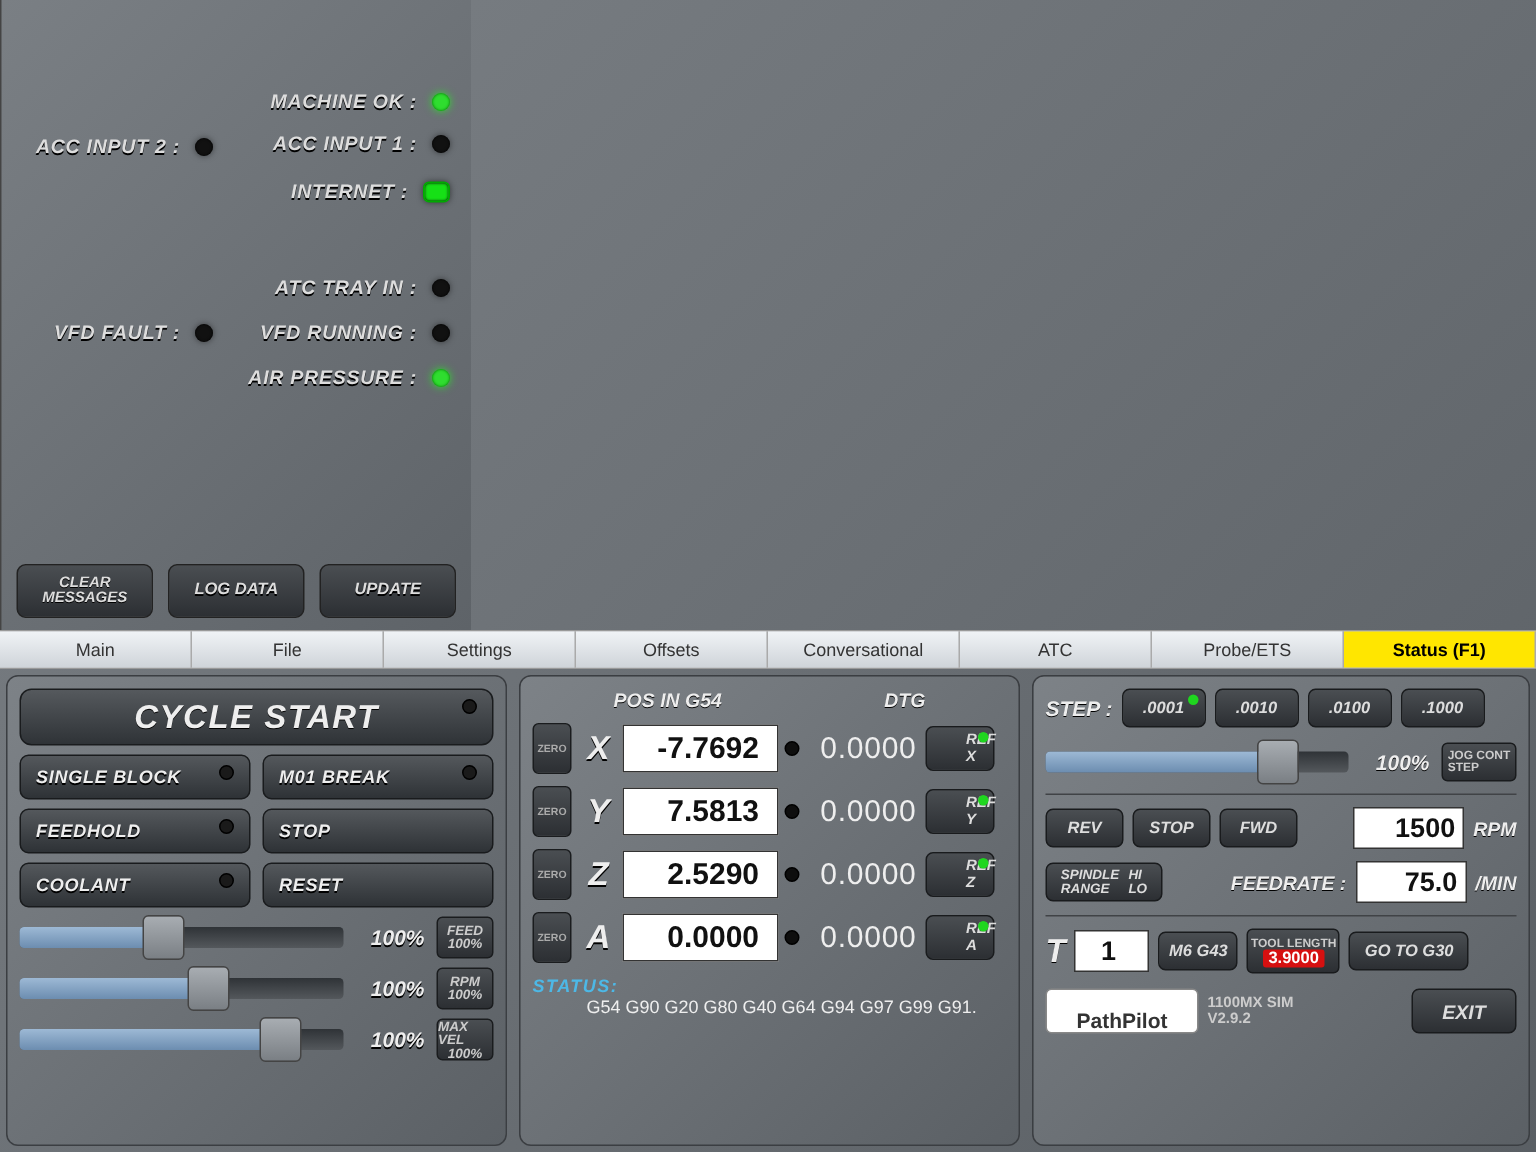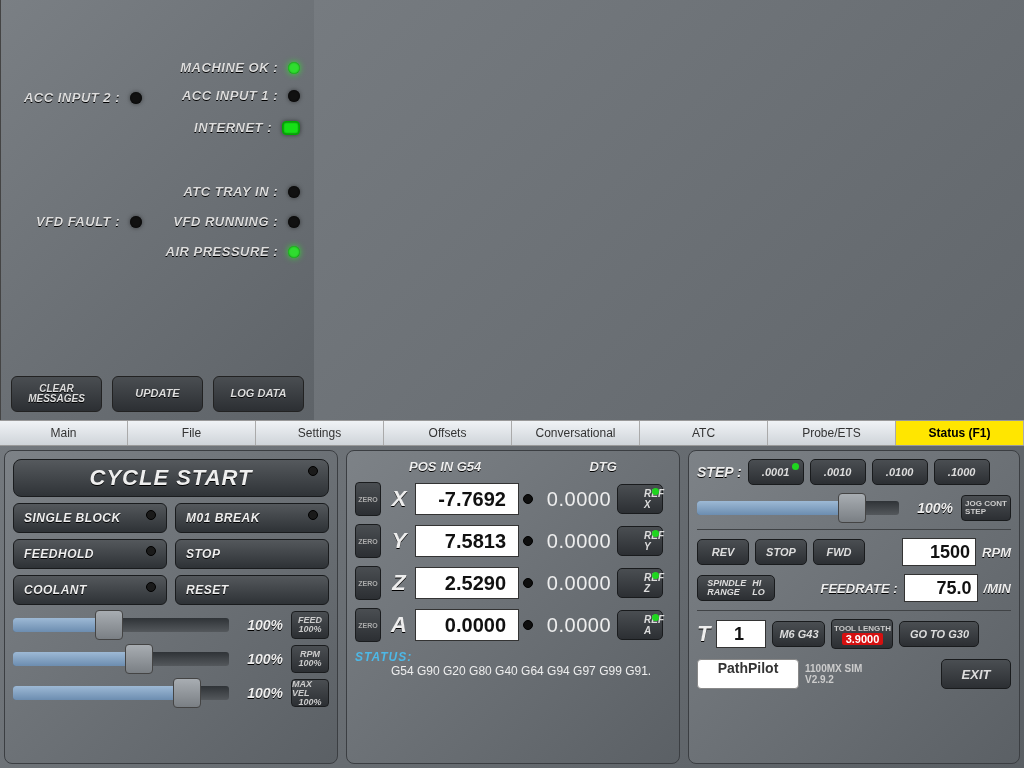--- a/index.html
+++ b/index.html
@@ -50,21 +50,21 @@
   .stepRow{display:flex;align-items:center;gap:6px;}
   .stepLbl{color:#eee;font-family:'Arial Black',Arial;font-weight:900;font-style:italic;font-size:14px;text-shadow:0 1px 0 #000;}
   .stepbtn{width:56px;height:26px;background:linear-gradient(#4a4e52,#2c2f33);border:1px solid #191b1d;border-radius:5px;color:#ddd;font-family:'Arial Black',Arial;font-weight:900;font-size:11px;font-style:italic;display:flex;align-items:center;justify-content:center;position:relative;cursor:pointer;}
   .stepbtn .d3{position:absolute;top:3px;right:4px;width:7px;height:7px;border-radius:50%;background:#1fd61f;}
   .hr { height:1px;background:#404346;margin:8px 0;}
   .field { width:74px;height:28px;background:#fff;border:1px solid #333;color:#111;font-family:'Arial Black',Arial;font-weight:900;font-size:18px;text-align:right;padding-right:5px;line-height:26px;}
   .rLbl{color:#eee;font-family:'Arial Black',Arial;font-weight:900;font-style:italic;font-size:13px;text-shadow:0 1px 0 #000;}
   .tlwarn{width:62px;height:30px;background:linear-gradient(#4a4e52,#2c2f33);border:1px solid #191b1d;border-radius:4px;display:flex;flex-direction:column;align-items:center;justify-content:center;}
   .tlwarn .t1{color:#ccc;font-size:8px;font-family:'Arial Black',Arial;font-weight:900;}
   .tlwarn .t2{background:#d61010;color:#fff;font-size:11px;font-family:'Arial Black',Arial;font-weight:900;padding:0 4px;border-radius:2px;}
-  .logo{width:102px;height:30px;background:#fff;border:1px solid #888;border-radius:4px;display:flex;align-items:flex-start;justify-content:center;font-family:'Arial Black',Arial;font-weight:900;font-size:14px;color:#0a0a0a;}
+  .logo{width:102px;height:30px;background:#fff;border:1px solid #888;border-radius:4px;display:flex;align-items:flex-end;justify-content:center;font-family:'Arial Black',Arial;font-weight:900;font-size:14px;color:#0a0a0a;}
   .logo .p{color:#333}
   .ver{color:#ccc;font-size:10px;font-family:'Arial Black',Arial;font-weight:900;line-height:1.1;}
   .jogtag{width:50px;height:26px;background:linear-gradient(#4a4e52,#2c2f33);border:1px solid #191b1d;border-radius:4px;color:#ccc;font-size:8px;font-family:'Arial Black',Arial;font-weight:900;display:flex;align-items:center;justify-content:center;line-height:1.05;}
 </style>
 </head>
 <body>
 
 <div class="wrap">
   <div class="top">
     <div class="statPanel">
@@ -96,22 +96,22 @@
           <span class="statLbl">VFD RUNNING :</span>
           <span class="led"></span>
         </div>
       <div class="statRow" style="top:244px;">
           <span class="statLbl">AIR PRESSURE :</span>
           <span class="led on"></span>
         </div>
       <div class="statBtns">
         <div class="darkbtn sm" style="white-space:pre-line">CLEAR
 MESSAGES</div>
+        <div class="darkbtn">LOG DATA</div>
         <div class="darkbtn">UPDATE</div>
-        <div class="darkbtn">LOG DATA</div>
       </div>
     </div>
   </div>
 
   <div class="tabs">
     <div class="tab">Main</div>
     <div class="tab">File</div>
     <div class="tab">Settings</div>
     <div class="tab">Offsets</div>
     <div class="tab">Conversational</div>

